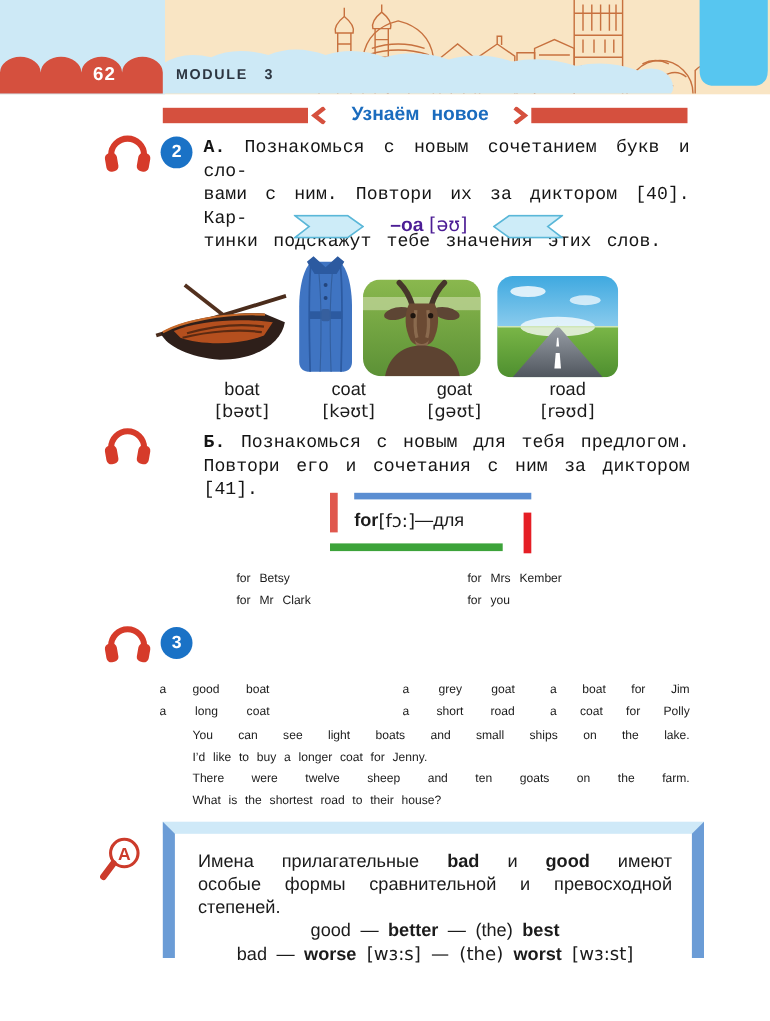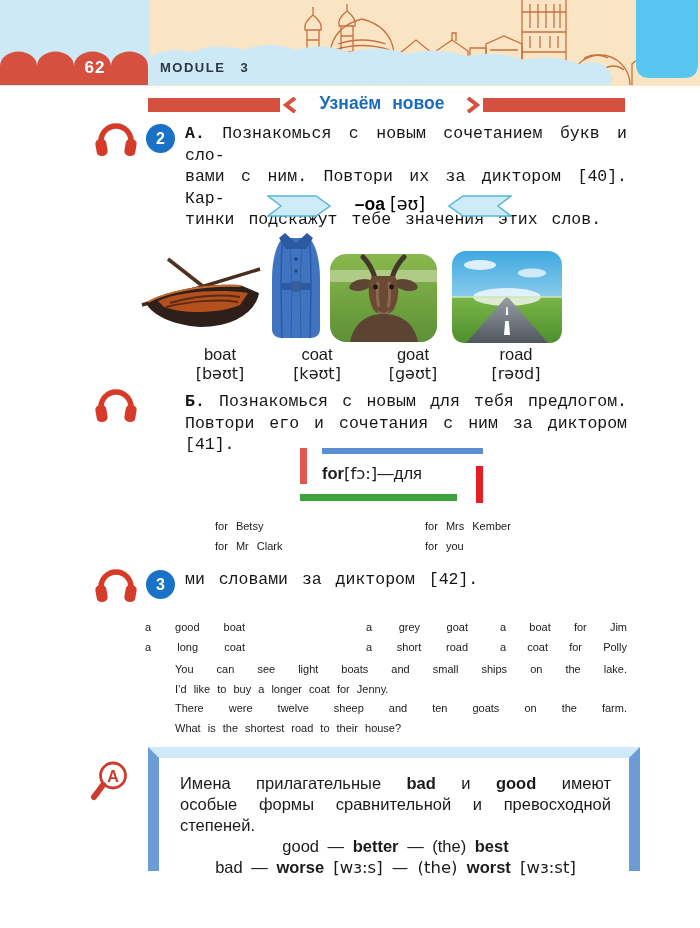--- a/index.html
+++ b/index.html
@@ -19,21 +19,21 @@
   
   .serifpar{font-family:Liberation Mono, monospace;font-size:16.5px;
             line-height:21.5px;color:#151515;word-spacing:4px;width:442px;left:185px;}
   .just{text-align:justify;text-align-last:justify;}
   .num{width:29px;height:29px;border-radius:50%;background:#1a72c6;color:#fff;
        display:flex;align-items:center;justify-content:center;font-weight:bold;
        font-size:16px;}
   svg.hp path{stroke:#d63b2a;}
   svg.hp rect{fill:#d63b2a;}
   .ipa{font-family:"DejaVu Sans",sans-serif;}
-  .sound-line{font-size:17.5px;color:#000000;}
+  .sound-line{font-size:17.5px;color:#4c1d95;}
   .card-word{font-size:16.5px;color:#1b1b1b;text-align:center;}
   .card-ipa{font-size:16px;color:#1b1b1b;text-align:center;font-family:"DejaVu Sans",sans-serif;}
   .sansline{font-size:11px;line-height:19.5px;word-spacing:5px;color:#1b1b1b;}
   .rulebox{left:148px;top:747px;width:492px;height:124px;box-sizing:border-box;
            border-top:11px solid #cfe9f8;border-left:11px solid #6b9cd6;
            border-right:11px solid #6b9cd6;}
   .rb-inner{padding:15px 18px 0 21px;font-size:16.5px;line-height:21px;word-spacing:4px;}
   .center{text-align:center;}
   b{font-weight:bold;}
 </style>
@@ -224,21 +224,20 @@
     <div>for you</div>
   </div>
 
   <svg class="abs hp" style="left:93px;top:566px;" viewBox="0 0 46 38" width="46" height="38">
     <path d="M8 24 v-3 a15 15 0 0 1 30 0 v3" fill="none" stroke-width="5.5"></path>
     <rect x="3" y="19" width="11" height="17" rx="4.5" transform="rotate(-10 8.5 27.5)"></rect>
     <rect x="32" y="19" width="11" height="17" rx="4.5" transform="rotate(10 37.5 27.5)"></rect>
   </svg>
   <div class="abs num" style="left:146px;top:570px;">3</div>
   <div class="abs serifpar" style="top:569px;">
-    <div>ми словами за диктором [42].</div>
   </div>
 
   <div class="abs sansline" style="left:145px;top:618px;width:100px;">
     <div class="just">a good boat</div>
     <div class="just">a long coat</div>
   </div>
   <div class="abs sansline" style="left:330px;top:618px;width:102px;margin-left:36px;">
     <div class="just">a grey goat</div>
     <div class="just">a short road</div>
   </div>

